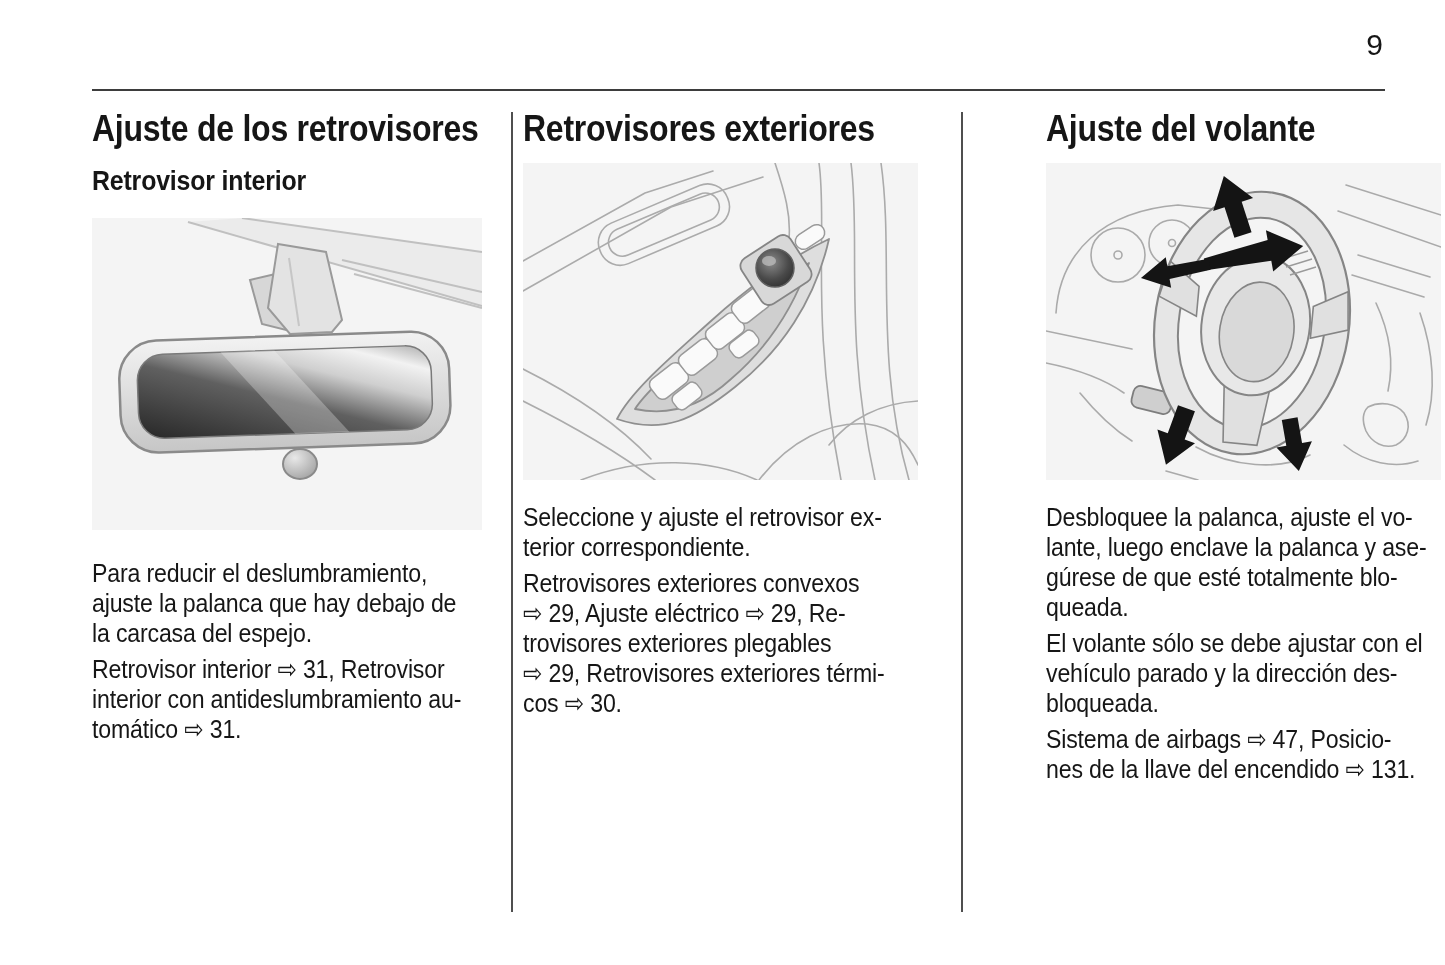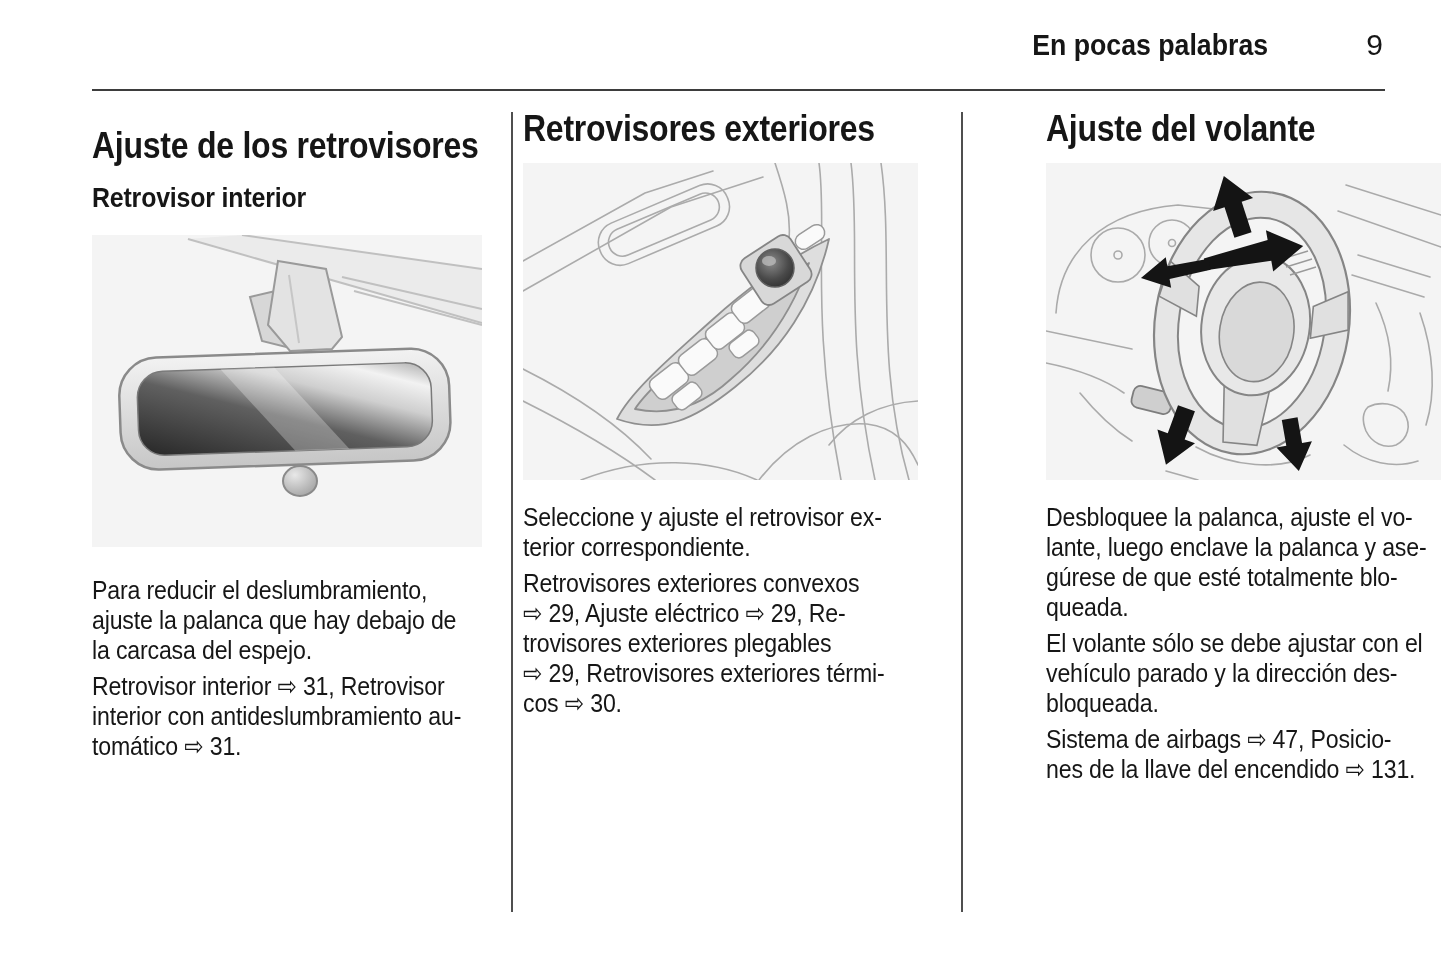--- a/index.html
+++ b/index.html
@@ -27,21 +27,21 @@
     position:absolute; left:92px; top:89px;
     width:1293px; height:2px; background:#3d3d3d;
   }
   .divider {
     position:absolute; top:112px; width:2px; height:800px; background:#4f4f4f;
   }
   .divider.d1 { left:511px; }
   .divider.d2 { left:961px; }
 
   .column { position:absolute; top:110px; width:452px; }
-  .col1 { left:92px;margin-top:17px; }
+  .col1 { left:92px; }
   .col2 { left:523px; }
   .col3 { left:1046px; }
 
   .col-heading {
     margin:0; font-size:36px; font-weight:700; line-height:38px;
     white-space:nowrap; letter-spacing:-0.3px;
   }
   .col-subheading {
     margin:18px 0 0 0; font-size:28px; font-weight:700; line-height:30px;
     white-space:nowrap; letter-spacing:-0.2px;
@@ -57,23 +57,20 @@
     font-size:26px; line-height:30px;
     white-space:pre-line; letter-spacing:-0.2px;
   }
   .para + .para { margin-top:6px; }
 </style>
 </head>
 <body>
 
 <div class="page">
 
-  <div class="hdr-title">
-    <span class="cond-r">En pocas palabras</span>
-  </div>
   <div class="hdr-num">9</div>
   <div class="rule"></div>
 
   <div class="divider d1"></div>
   <div class="divider d2"></div>
 
   <div class="column col1">
     <h1 class="col-heading cond">Ajuste de los retrovisores</h1>
     <h2 class="col-subheading cond">Retrovisor interior</h2>
 

